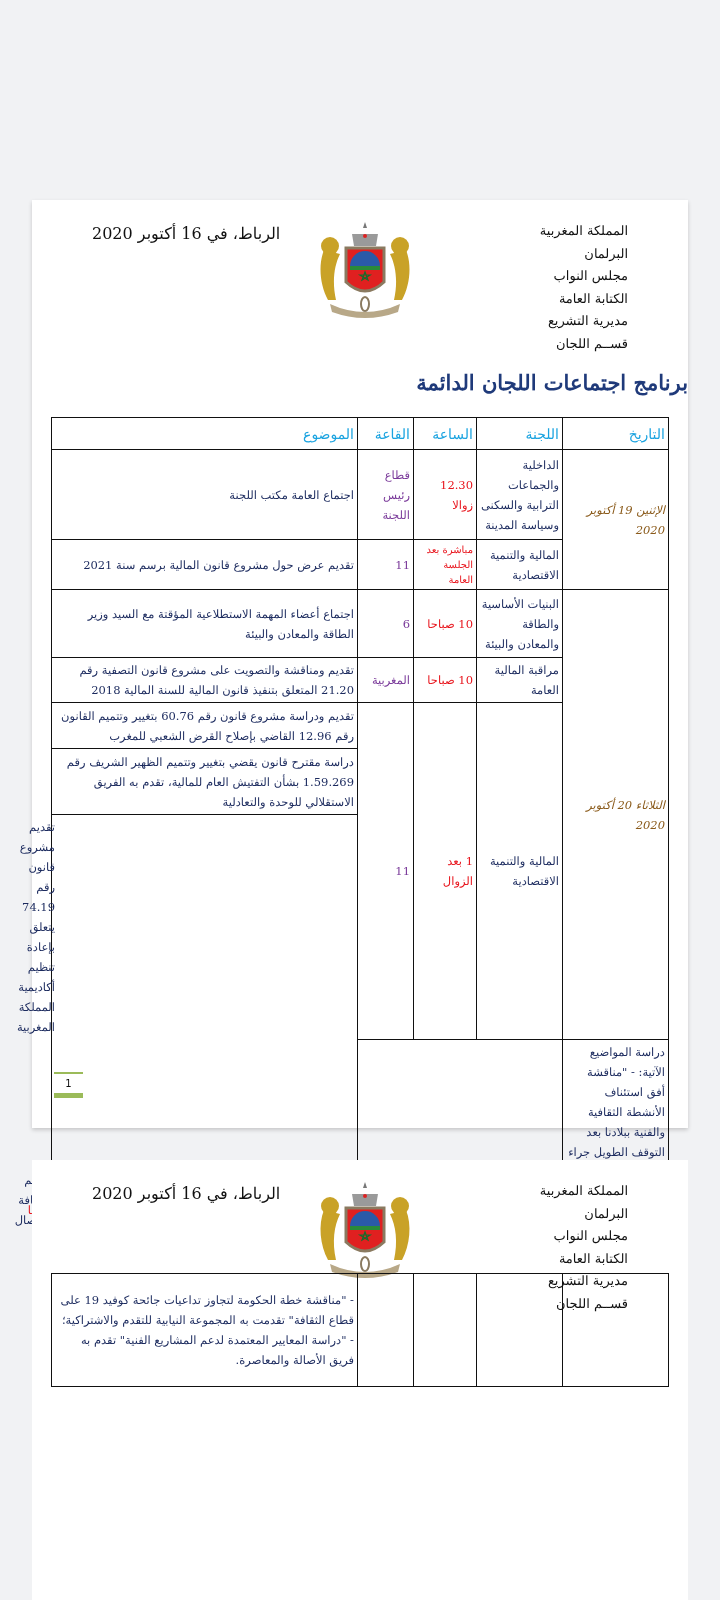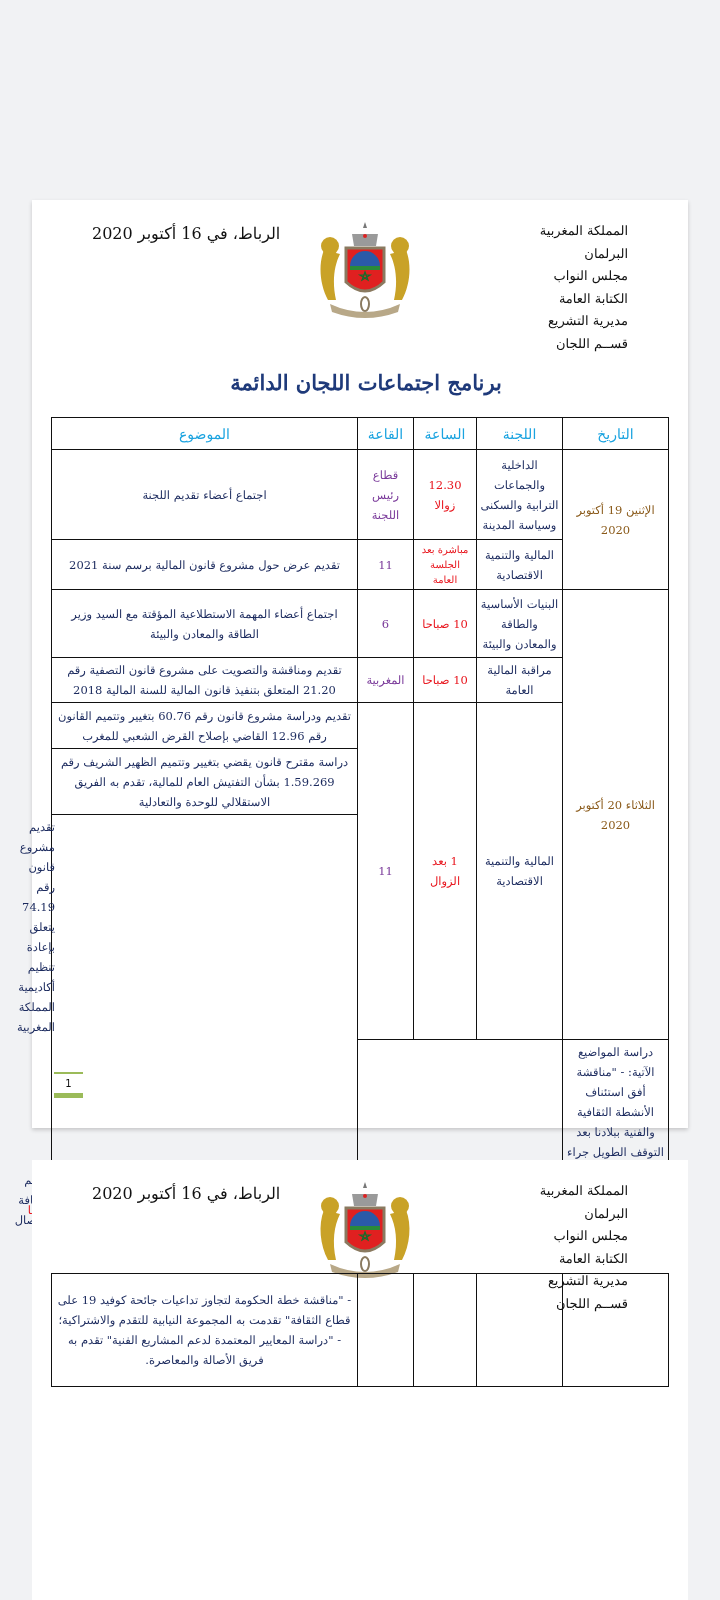--- a/index.html
+++ b/index.html
@@ -17,39 +17,39 @@
     position: absolute; right: 60px; top: 20px; width: 110px; text-align: right;
     direction: rtl; font-size: 13px; line-height: 22.5px; color: #111;
   }
   .hdr-left {
     position: absolute; left: 60px; top: 24px; direction: rtl;
     font-size: 16px; color: #111;
   }
   .emblem { position: absolute; left: 278px; top: 20px; width: 110px; height: 100px; }
 
   .doc-title {
-    position: absolute; left: 12px; right: 0; top: 170px; text-align: center;
+    position: absolute; left: 12px; right: 0; top: 170px; 
     direction: rtl; font-size: 21px; color: #1f3a7a; font-weight: bold;
   }
 
   table.sched {
     position: absolute; left: 19px; width: 617px; border-collapse: collapse;
     direction: rtl; table-layout: fixed;
   }
   #page1 table.sched { top: 217px; }
   #page2 table.sched { top: 113px; }
   table.sched td, table.sched th {
-    border: 1.4px solid #111; text-align: center; vertical-align: middle;
+    border: 1.4px solid #111; text-align: right; vertical-align: middle;
     font-size: 11.5px; line-height: 20px; padding: 2px 3px; font-weight: normal;
   }
   table.sched th { color: #1aa3e0; font-size: 14px; height: 32px; }
   col.c-date { width: 106px; } col.c-comm { width: 86px; } col.c-time { width: 63px; }
   col.c-room { width: 56px; } col.c-subj { width: 306px; }
 
-  .date { color: #8a5a1a; font-size: 13px; }
+  .date { color: #8a5a1a; font-size: 13px; font-style: italic; }
   .comm { color: #1b2a5e; font-weight: bold; font-size: 11.5px; margin-left: 40px; }
   .time { color: #e8141c; font-size: 11.5px; }
   .room { color: #7a3a9a; font-size: 12px; }
   .subj { color: #1b2a5e; font-size: 11.5px; }
 
   .page-num {
     position: absolute; left: 22px; top: 872px; width: 29px; text-align: center;
     font-family: "DejaVu Sans", sans-serif; font-size: 10px; color: #111;
     border-top: 2px solid #9bbb59; padding-top: 4px;
   }
@@ -101,21 +101,21 @@
       <th>الساعة</th>
       <th>القاعة</th>
       <th>الموضوع</th>
     </tr>
 
     <tr style="height:90px">
       <td rowspan="2" class="date">الإثنين 19 أكتوبر 2020</td>
       <td class="comm">الداخلية والجماعات الترابية والسكنى وسياسة المدينة</td>
       <td class="time">12.30 زوالا</td>
       <td class="room">قطاع رئيس اللجنة</td>
-      <td class="subj">اجتماع أعضاء تقديم اللجنة</td>
+      <td class="subj">اجتماع العامة مكتب اللجنة</td>
     </tr>
     <tr style="height:45px">
       <td class="comm">المالية والتنمية الاقتصادية</td>
       <td class="time" style="font-size:10px;line-height:15px">مباشرة بعد الجلسة العامة</td>
       <td class="room">11</td>
       <td class="subj">تقديم عرض حول مشروع قانون المالية برسم سنة 2021</td>
     </tr>
 
     <tr style="height:68px">
       <td rowspan="5" class="date">الثلاثاء 20 أكتوبر 2020</td>

